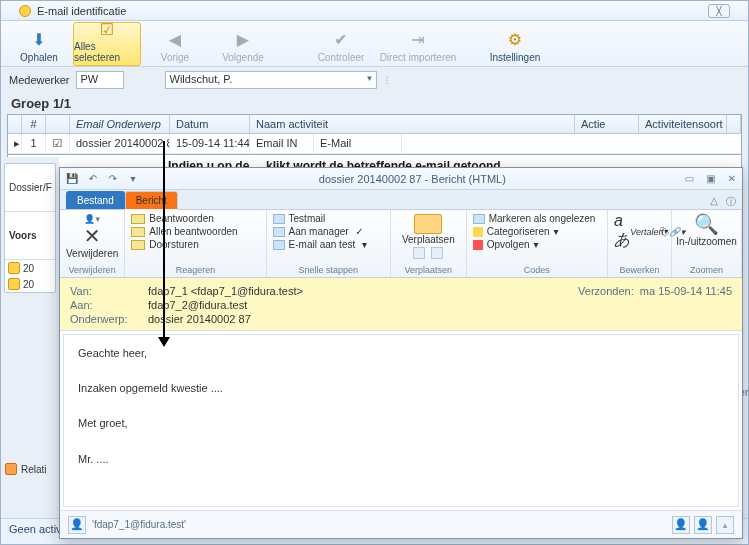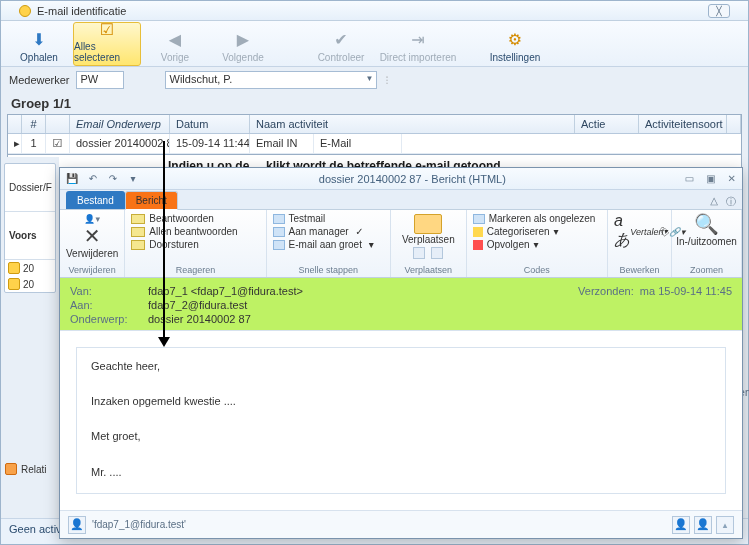--- a/index.html
+++ b/index.html
@@ -81,25 +81,25 @@
   .r-ver .mini span { width:12px; height:12px; background:#e6eef8; border:1px solid #b3c7dc; }
   .r-codes { width:150px; }
   .r-codes .line { display:flex; align-items:center; gap:4px; font-size:10px; padding:1px 0; cursor:pointer; }
   .r-codes .flag { width:10px; height:10px; background:#ff4f4f; }
   .r-codes .tag { width:10px; height:10px; background:#ffd84f; }
   .r-bew { width:64px; display:flex; gap:6px; }
   .r-bew .vc { display:flex; flex-direction:row; align-items:center; font-size:9px; width:40px; cursor:pointer;font-style:italic; }
   .r-bew .vc.side { width:18px; }
   .r-zoom { width:70px; display:flex; flex-direction:column; align-items:center; }
   .r-zoom .mag { font-size:20px; color:#3a6ea5; }
-  .mhead { padding:6px 10px 4px 10px; border-bottom:1px solid #d7e2ee; background:#bef264; font-size:11px; }
+  .mhead { padding:6px 10px 4px 10px; border-bottom:1px solid #d7e2ee; background:#fef9c3; font-size:11px; }
   .mhead .row { display:flex; gap:18px; padding:1px 0; }
   .mhead .lbl { width:60px; color:#5a6f85; }
   .mhead .verz { margin-left:auto; color:#5a6f85; }
-  .mbody { flex:1; padding:10px 14px; background:#fff; border:1px solid #d7e2ee; margin:16px; font-size:11px; line-height:1.6; overflow:auto; }
+  .mbody { flex:1; padding:10px 14px; background:#fff; border:1px solid #d7e2ee; margin:3px; font-size:11px; line-height:1.6; overflow:auto; }
   .mfoot { height:28px; border-top:1px solid #d7e2ee; background:#f5f9fd; display:flex; align-items:center; padding:0 8px; gap:6px; }
   .mfoot .avatar { width:18px; height:18px; border:1px solid #b3c7dc; background:#eef4fb; display:flex; align-items:center; justify-content:center; font-size:11px; color:#8aa2ba; }
   .mfoot .addr { font-size:10px; color:#5a6f85; }
   .mfoot .right { margin-left:auto; display:flex; gap:4px; }
 
   
   .arrow-line { position:absolute; left:162px; top:140px; width:2px; height:200px; background:#000; z-index:1000; pointer-events:none; }
   .arrow-head { position:absolute; left:157px; top:336px; width:0; height:0; border-left:6px solid transparent; border-right:6px solid transparent; border-top:10px solid #000; z-index:1000; pointer-events:none; }
 
   .right-edge { position:absolute; right:2px; top:386px; width:10px; height:20px; font-size:10px; color:#5a6f85; }
@@ -259,21 +259,21 @@
         </div>
         <div class="glabel">Reageren</div>
       </div>
       <div class="rgrp r-snel">
         <div>
           <div class="line">
               <span class="li-ico"></span>
               <span>Testmail</span>
             </div>
           <div class="line"><span class="li-ico"></span><span>Aan manager</span>&nbsp;✓</div>
-          <div class="line"><span class="li-ico"></span><span>E-mail aan groet</span>&nbsp;▾</div>
+          <div class="line"><span class="li-ico"></span><span>E-mail aan test</span>&nbsp;▾</div>
         </div>
         <div class="glabel">Snelle stappen</div>
       </div>
       <div class="rgrp r-ver">
         <div style="display:flex;flex-direction:column;align-items:center;">
           <div class="folder"></div>
           <span style="font-size:10px;">Verplaatsen</span>
           <div class="mini">
             <span></span>
             <span></span>

